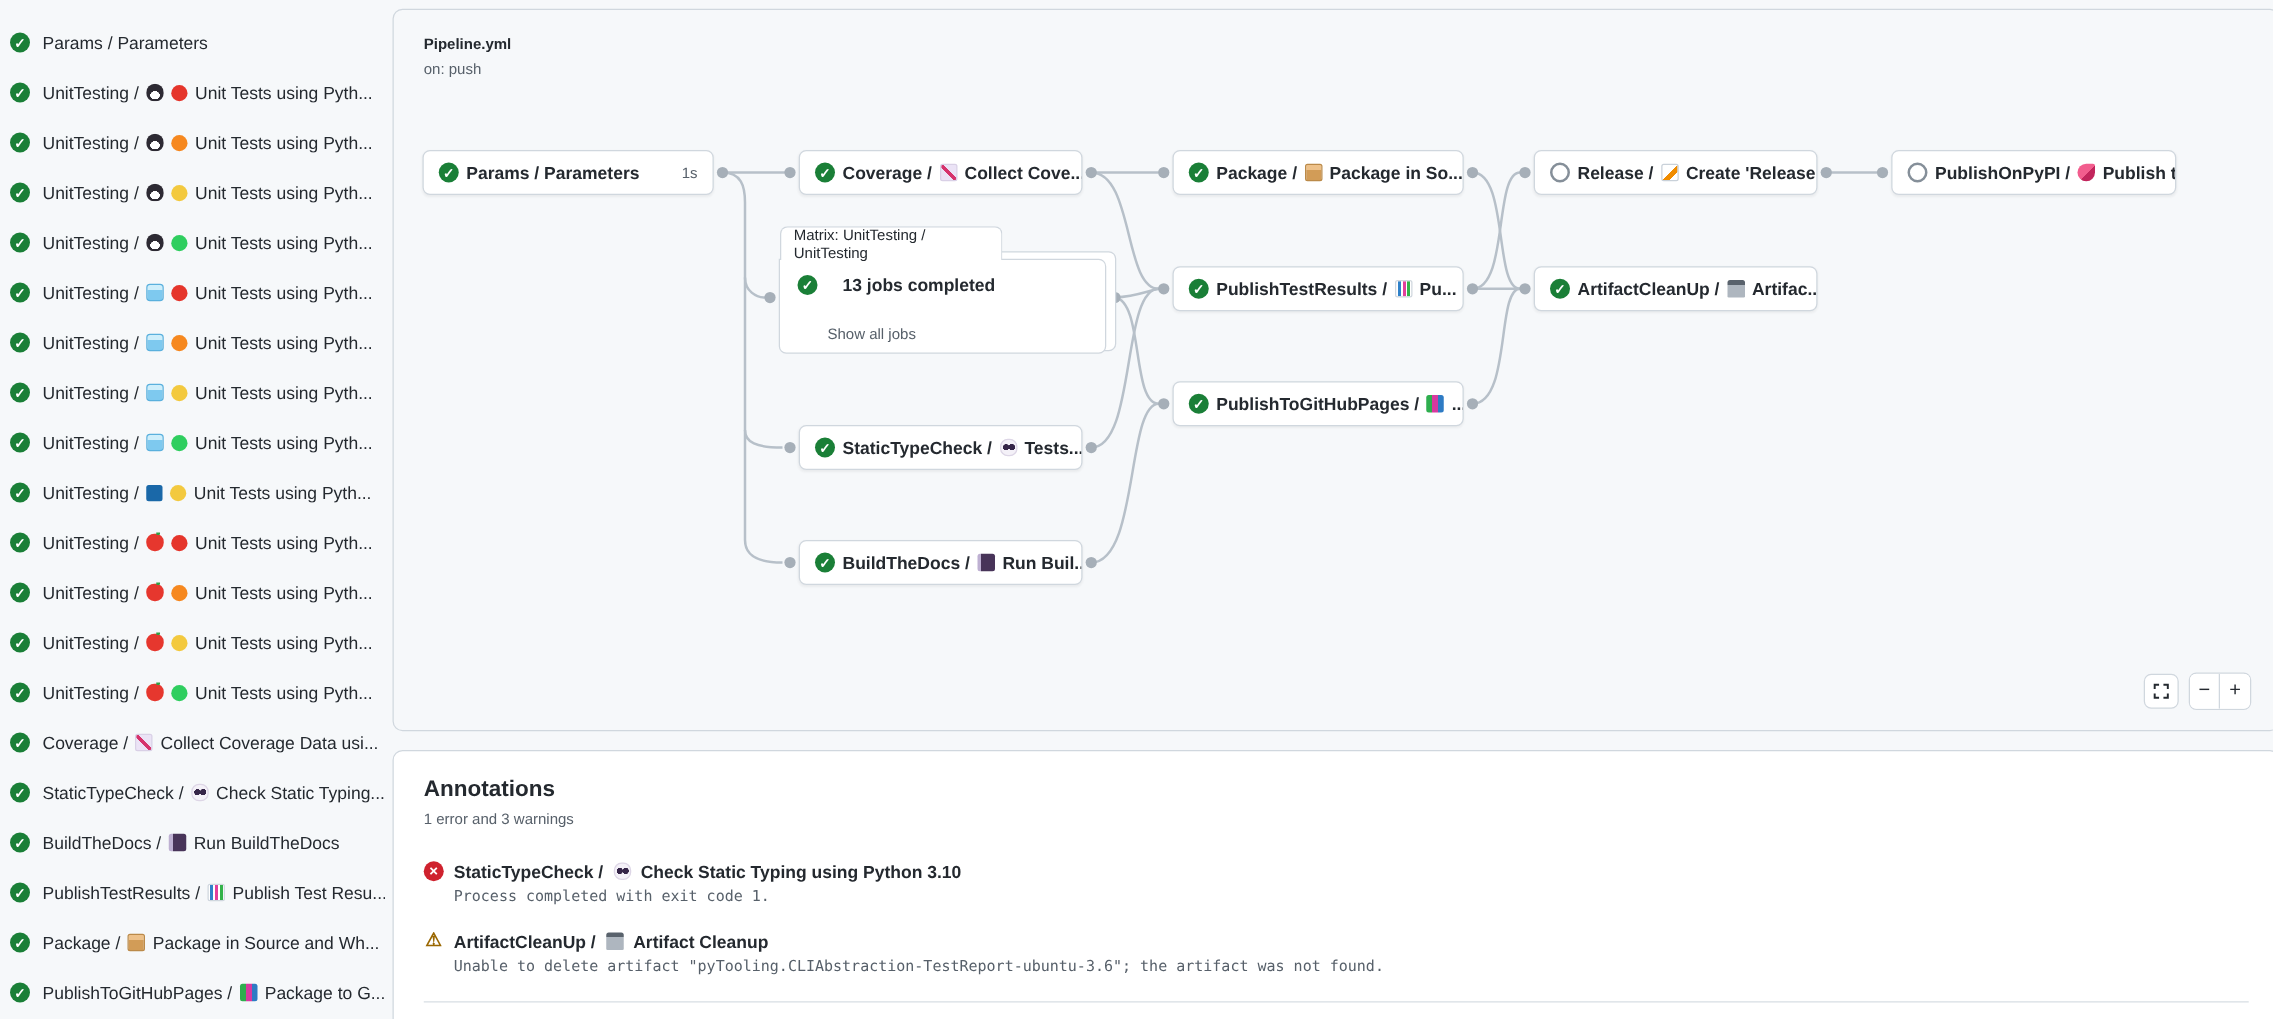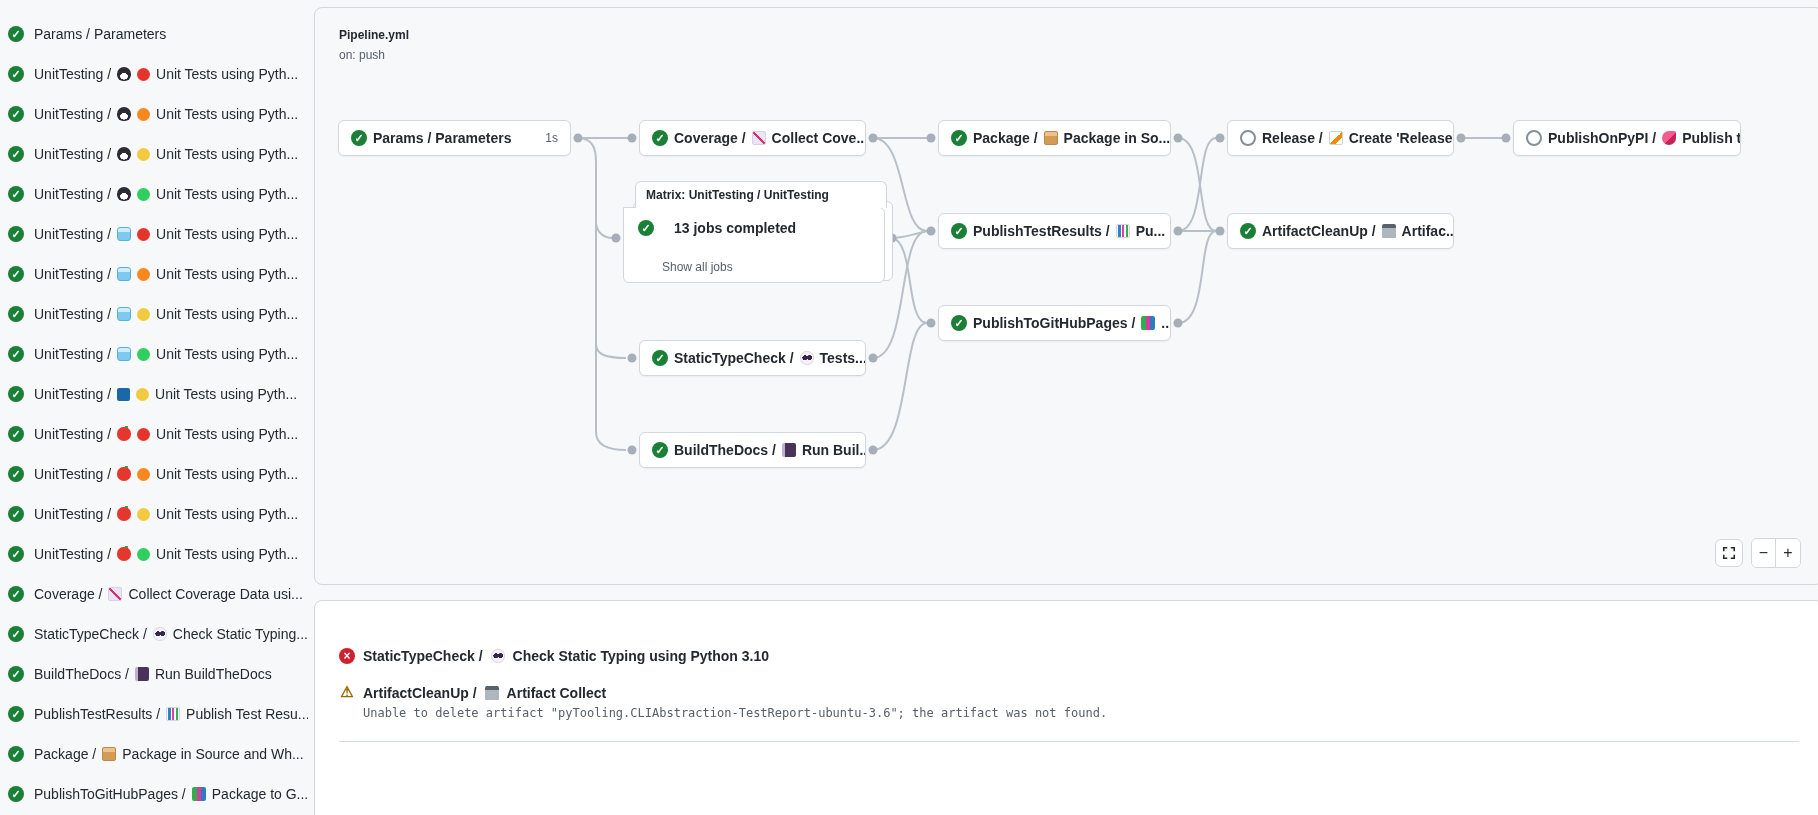--- a/index.html
+++ b/index.html
@@ -50,23 +50,23 @@
   .graph-trigger{font-size:12px;color:var(--muted);margin-top:6px}
   svg.edges{position:absolute;inset:0;pointer-events:none}
   .node{position:absolute;height:36px;background:var(--card);border:1px solid var(--border);border-radius:6px;
     box-shadow:0 1px 2px rgba(31,35,40,.06);display:flex;align-items:center;gap:6px;padding:0 12px;
     font-size:14px;font-weight:600;white-space:nowrap;overflow:hidden;cursor:pointer}
   .node .nd{margin-left:auto;font-size:12px;font-weight:400;color:var(--muted)}
   .node .ns:empty,.node .nd:empty{display:none}
   
   .matrix-ghost{position:absolute;left:318px;top:193px;width:260px;height:80px;background:var(--card);
     border:1px solid var(--border);border-radius:6px}
-  .matrix-tab{position:absolute;left:320px;top:173px;width:252px;height:27px;background:var(--card);
+  .matrix-tab{position:absolute;left:309px;top:173px;width:178px;height:27px;background:var(--card);
     border:1px solid var(--border);border-bottom:none;border-radius:6px 6px 0 0;display:flex;align-items:center;
-    padding:0 10px;font-size:12px;font-weight:700;z-index:2}
+    padding:0 10px;font-size:12px;font-weight:400;z-index:2}
   .matrix-card{position:absolute;left:308px;top:199px;width:262px;height:76px;background:var(--card);
     border:1px solid var(--border);border-radius:0 6px 6px 6px;padding:12px 14px;z-index:1;cursor:pointer}
   .matrix-row{display:flex;align-items:center;gap:20px;font-size:14px;font-weight:700}
   .matrix-link{margin-top:24px;margin-left:24px;font-size:12px;color:var(--muted);cursor:pointer}
   
   .zoom-ctl{position:absolute;right:22px;bottom:16px;display:flex;gap:8px;align-items:center}
   .zbtn{height:28px;background:var(--card);border:1px solid var(--border);border-radius:6px;display:flex;
     align-items:center;justify-content:center;cursor:pointer;color:var(--text)}
   .zbtn.fs{width:28px}
   .zgroup{display:flex;border:1px solid var(--border);border-radius:6px;overflow:hidden;background:var(--card)}
@@ -429,36 +429,39 @@
       </svg>
     </div>
     <div class="zgroup">
       <div class="zbtn">−</div>
       <div class="zbtn">+</div>
     </div>
   </div>
 </div>
 
 <div class="ann-panel">
+  <div class="ann-title">Annotations</div>
+  <div class="ann-sub">1 error and 3 warnings</div>
   <div class="ann-list">
 
       <div class="ann-item">
         <div class="ann-head">
           <span class="sev" data-sev="error"></span>
           <span>StaticTypeCheck /</span>
           <span class="ic" data-ic="eyes"></span>
           <span>Check Static Typing using Python 3.10</span>
         </div>
+        <div class="ann-msg">Process completed with exit code 1.</div>
       </div>
 
       <div class="ann-item">
         <div class="ann-head">
           <span class="sev" data-sev="warning"></span>
           <span>ArtifactCleanUp /</span>
           <span class="ic" data-ic="trash"></span>
-          <span>Artifact Collect</span>
+          <span>Artifact Cleanup</span>
         </div>
         <div class="ann-msg">Unable to delete artifact "pyTooling.CLIAbstraction-TestReport-ubuntu-3.6"; the artifact was not found.</div>
       </div>
 
     <div class="ann-divider"></div>
   </div>
 </div>
 
 </body></html>

